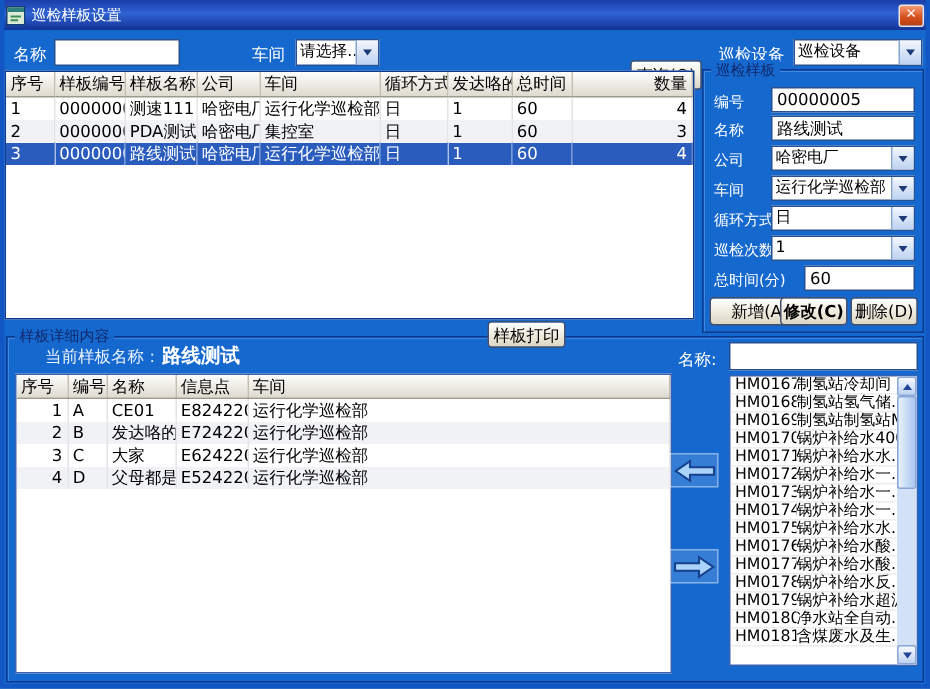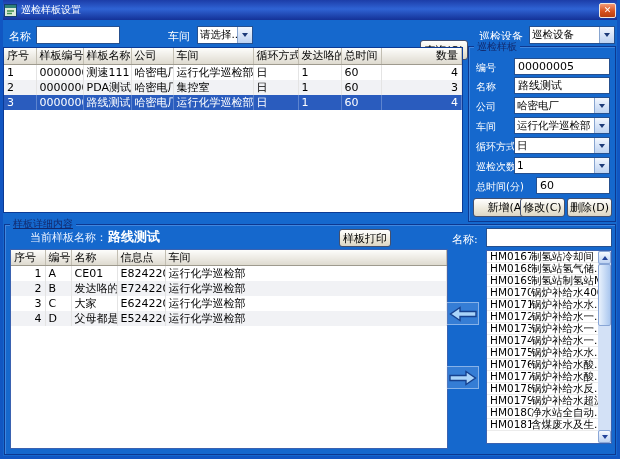--- a/index.html
+++ b/index.html
@@ -197,31 +197,31 @@
   <div class="dd" style="left:514px;top:157px;width:96px;height:17px;">
     <span class="dd-text">1</span>
     <span class="dd-btn">
         <i></i>
       </span>
   </div>
   <span class="elbl" style="left:476px;top:180px;">总时间(分)</span>
   <input class="txt" style="left: 536px; top: 177px; width: 74px; height: 17px;" value="60">
 
   <button class="btn" style="left:473px;top:198px;width:67px;height:19px;">新增(A)</button>
-  <button class="btn" style="left:520px;top:198px;width:45px;height:19px;">修改(C)</button>
+  <button class="btn" style="left:520px;top:198px;width:45px;height:19px;font-weight:bold;">修改(C)</button>
   <button class="btn" style="left:567px;top:198px;width:45px;height:19px;">删除(D)</button>
 
   <div class="gbox" style="left:4px;top:224px;width:612px;height:231px;"></div>
-  <span class="glabel" style="left:10px;top:217px;text-decoration:underline;">样板详细内容</span>
+  <span class="glabel" style="left:10px;top:217px;">样板详细内容</span>
 
   <div class="curline" style="left:30px;top:228px;">
     <span class="curlab">当前样板名称：</span>
     <span class="curval">路线测试</span>
   </div>
-  <button class="btn" style="left:325px;top:229px;width:52px;height:18px;margin-left:14px;">样板打印</button>
+  <button class="btn" style="left:325px;top:214px;width:52px;height:18px;">样板打印</button>
 
   <div class="tbox" style="left:10px;top:249px;width:438px;height:200px;border-color:#3a62b0;">
     <table id="detailTable">
       <colgroup>
           <col style="width:34px">
           <col style="width:26px">
           <col style="width:46px">
           <col style="width:48px">
           <col>
         </colgroup>

